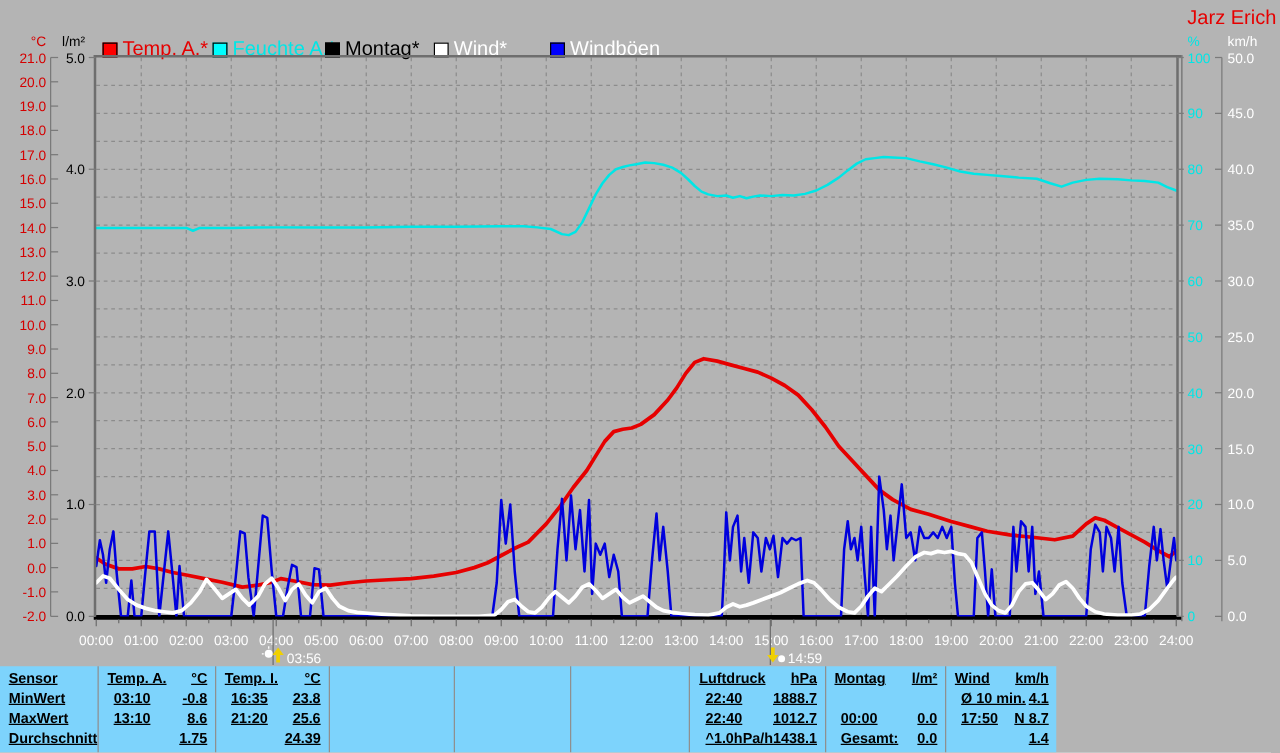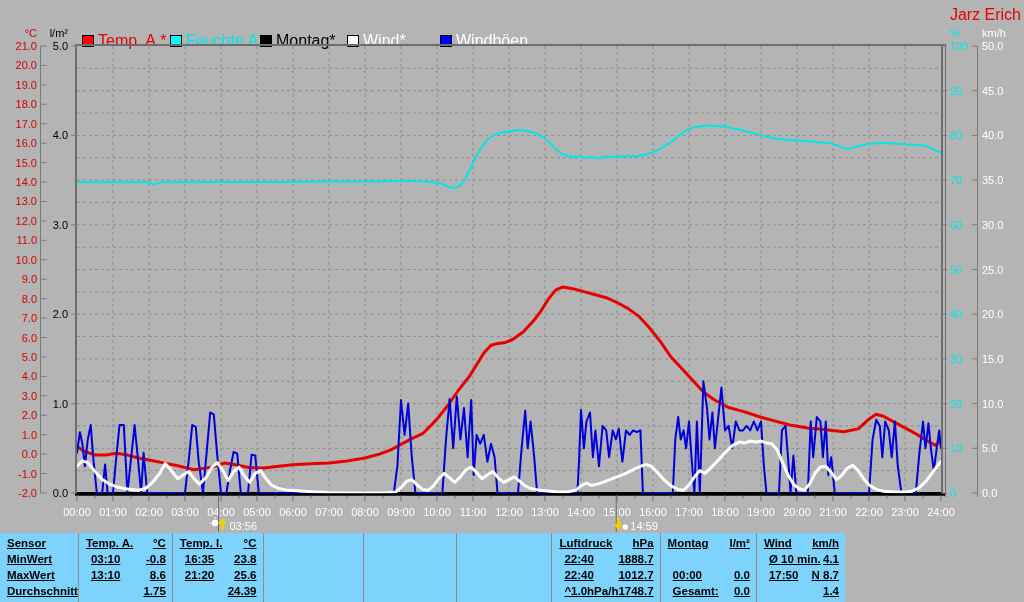--- a/index.html
+++ b/index.html
@@ -405,21 +405,21 @@
         <div class="wrow ">
           <span class="lft">22:40</span>
           <span class="rgt">1888.7</span>
         </div>
         <div class="wrow ">
           <span class="lft">22:40</span>
           <span class="rgt">1012.7</span>
         </div>
         <div class="wrow ">
           <span class="lft">^1.0hPa/h</span>
-          <span class="rgt">1748.7</span>
+          <span class="rgt">1438.1</span>
         </div>
       </div>
       <div class="wcol" style="width: 120px;">
         <div class="wrow ">
           <span class="hdr">Montag</span>
           <span class="rgt">l/m²</span>
         </div>
         <div class="wrow ">
           <span class="lft"></span>
           <span class="rgt"></span>

